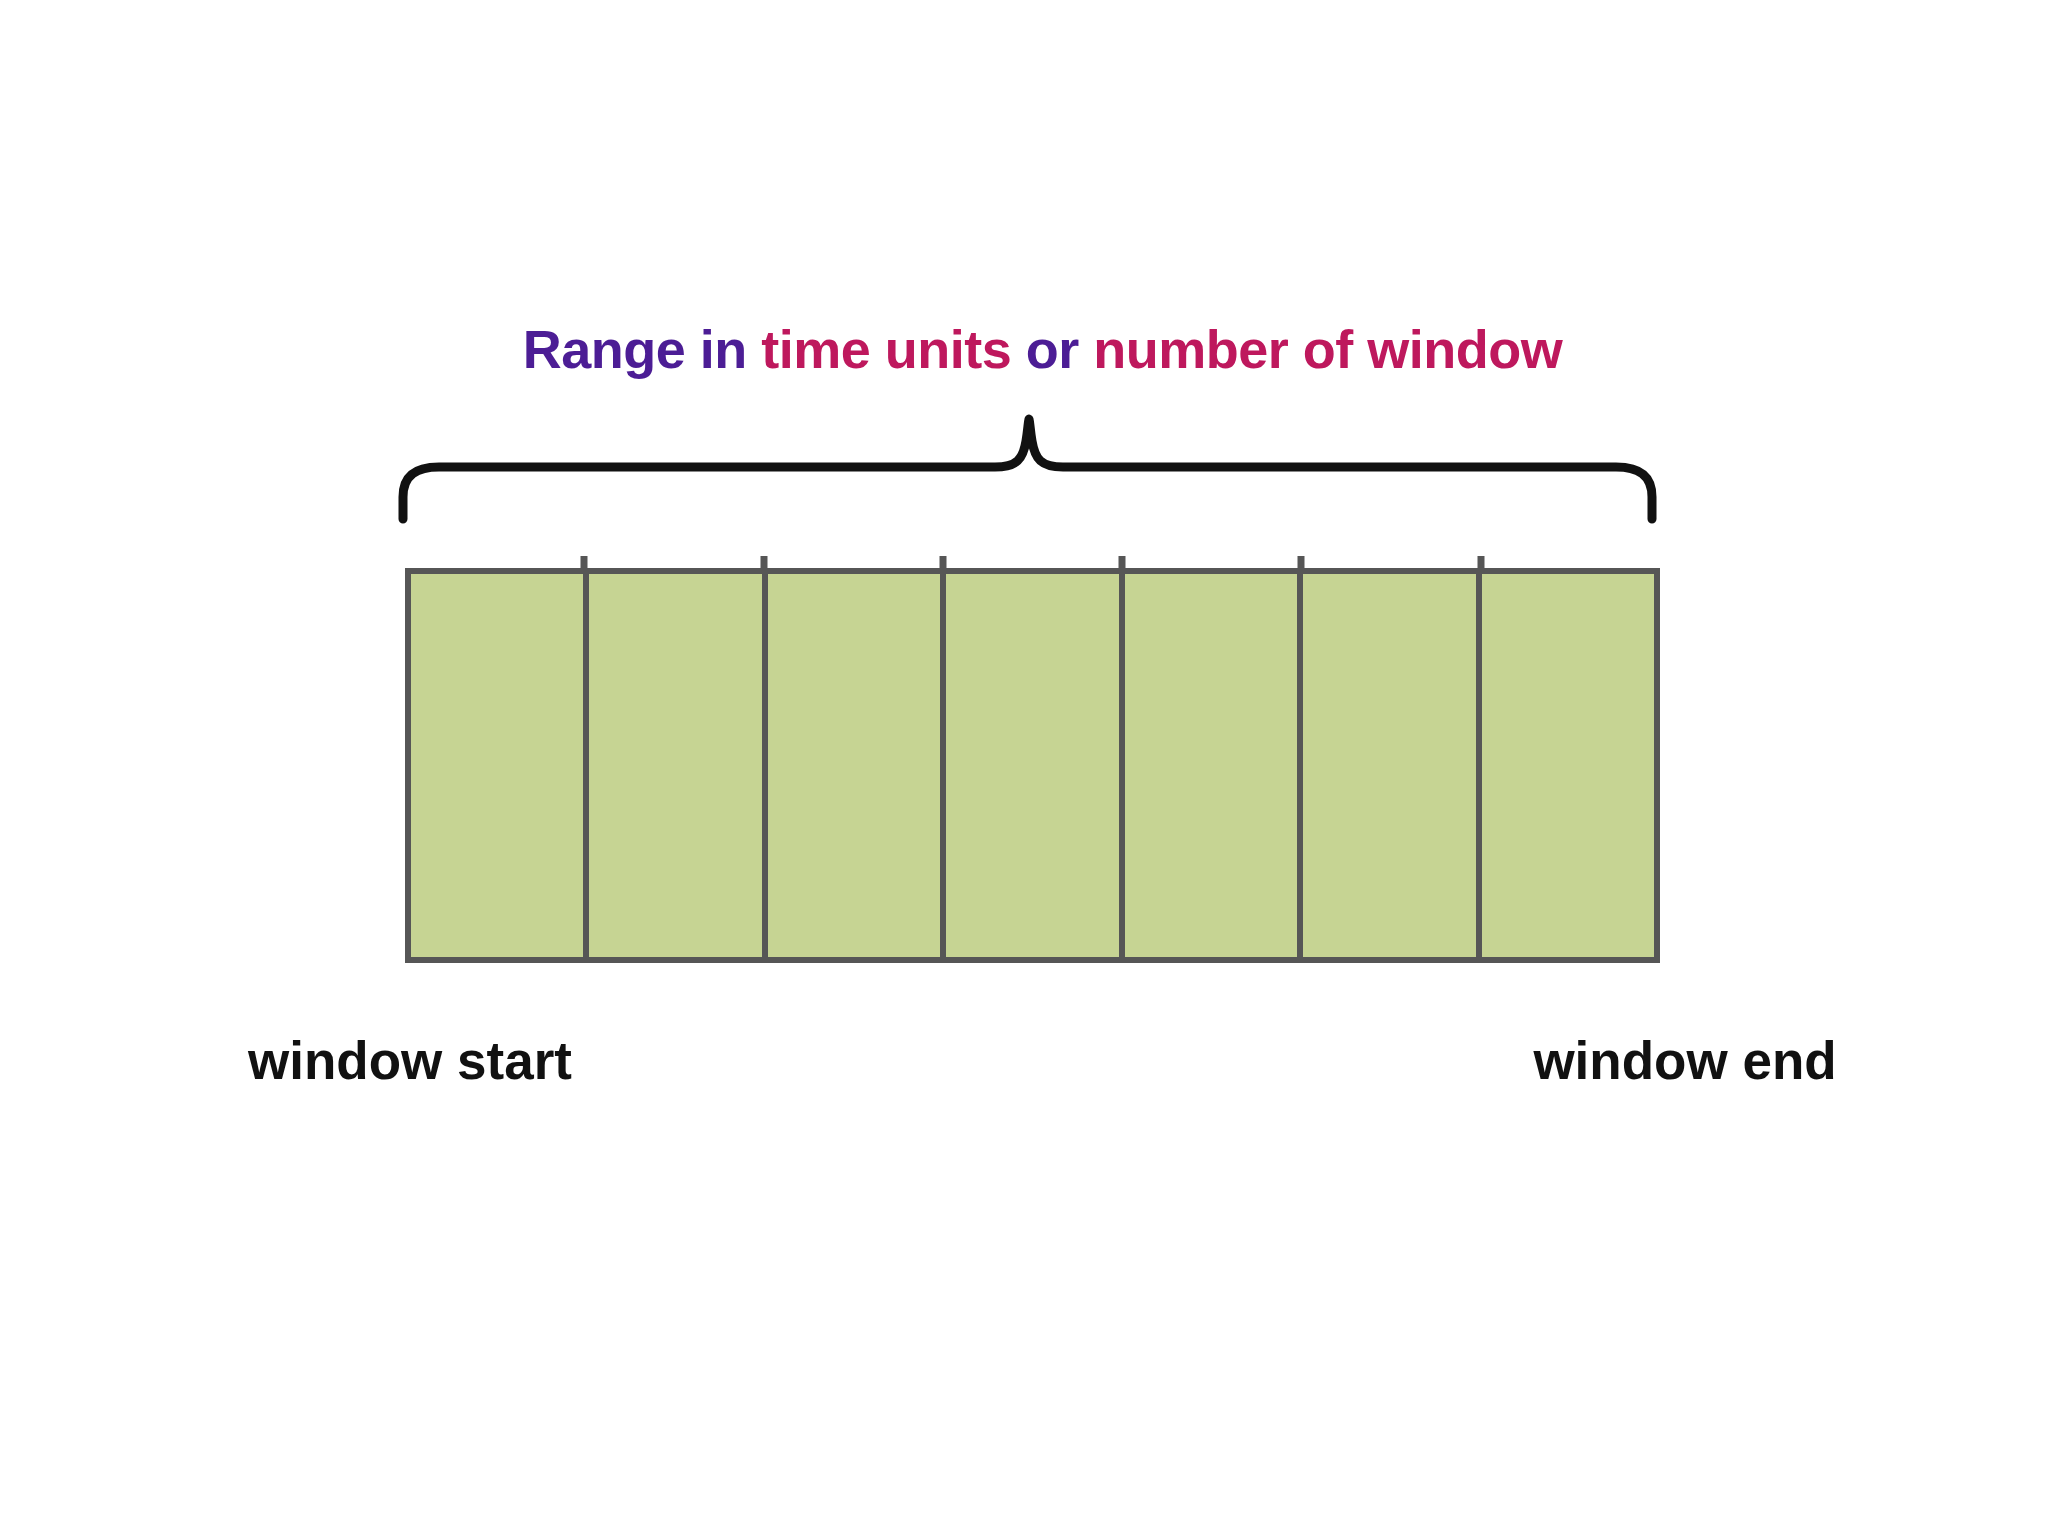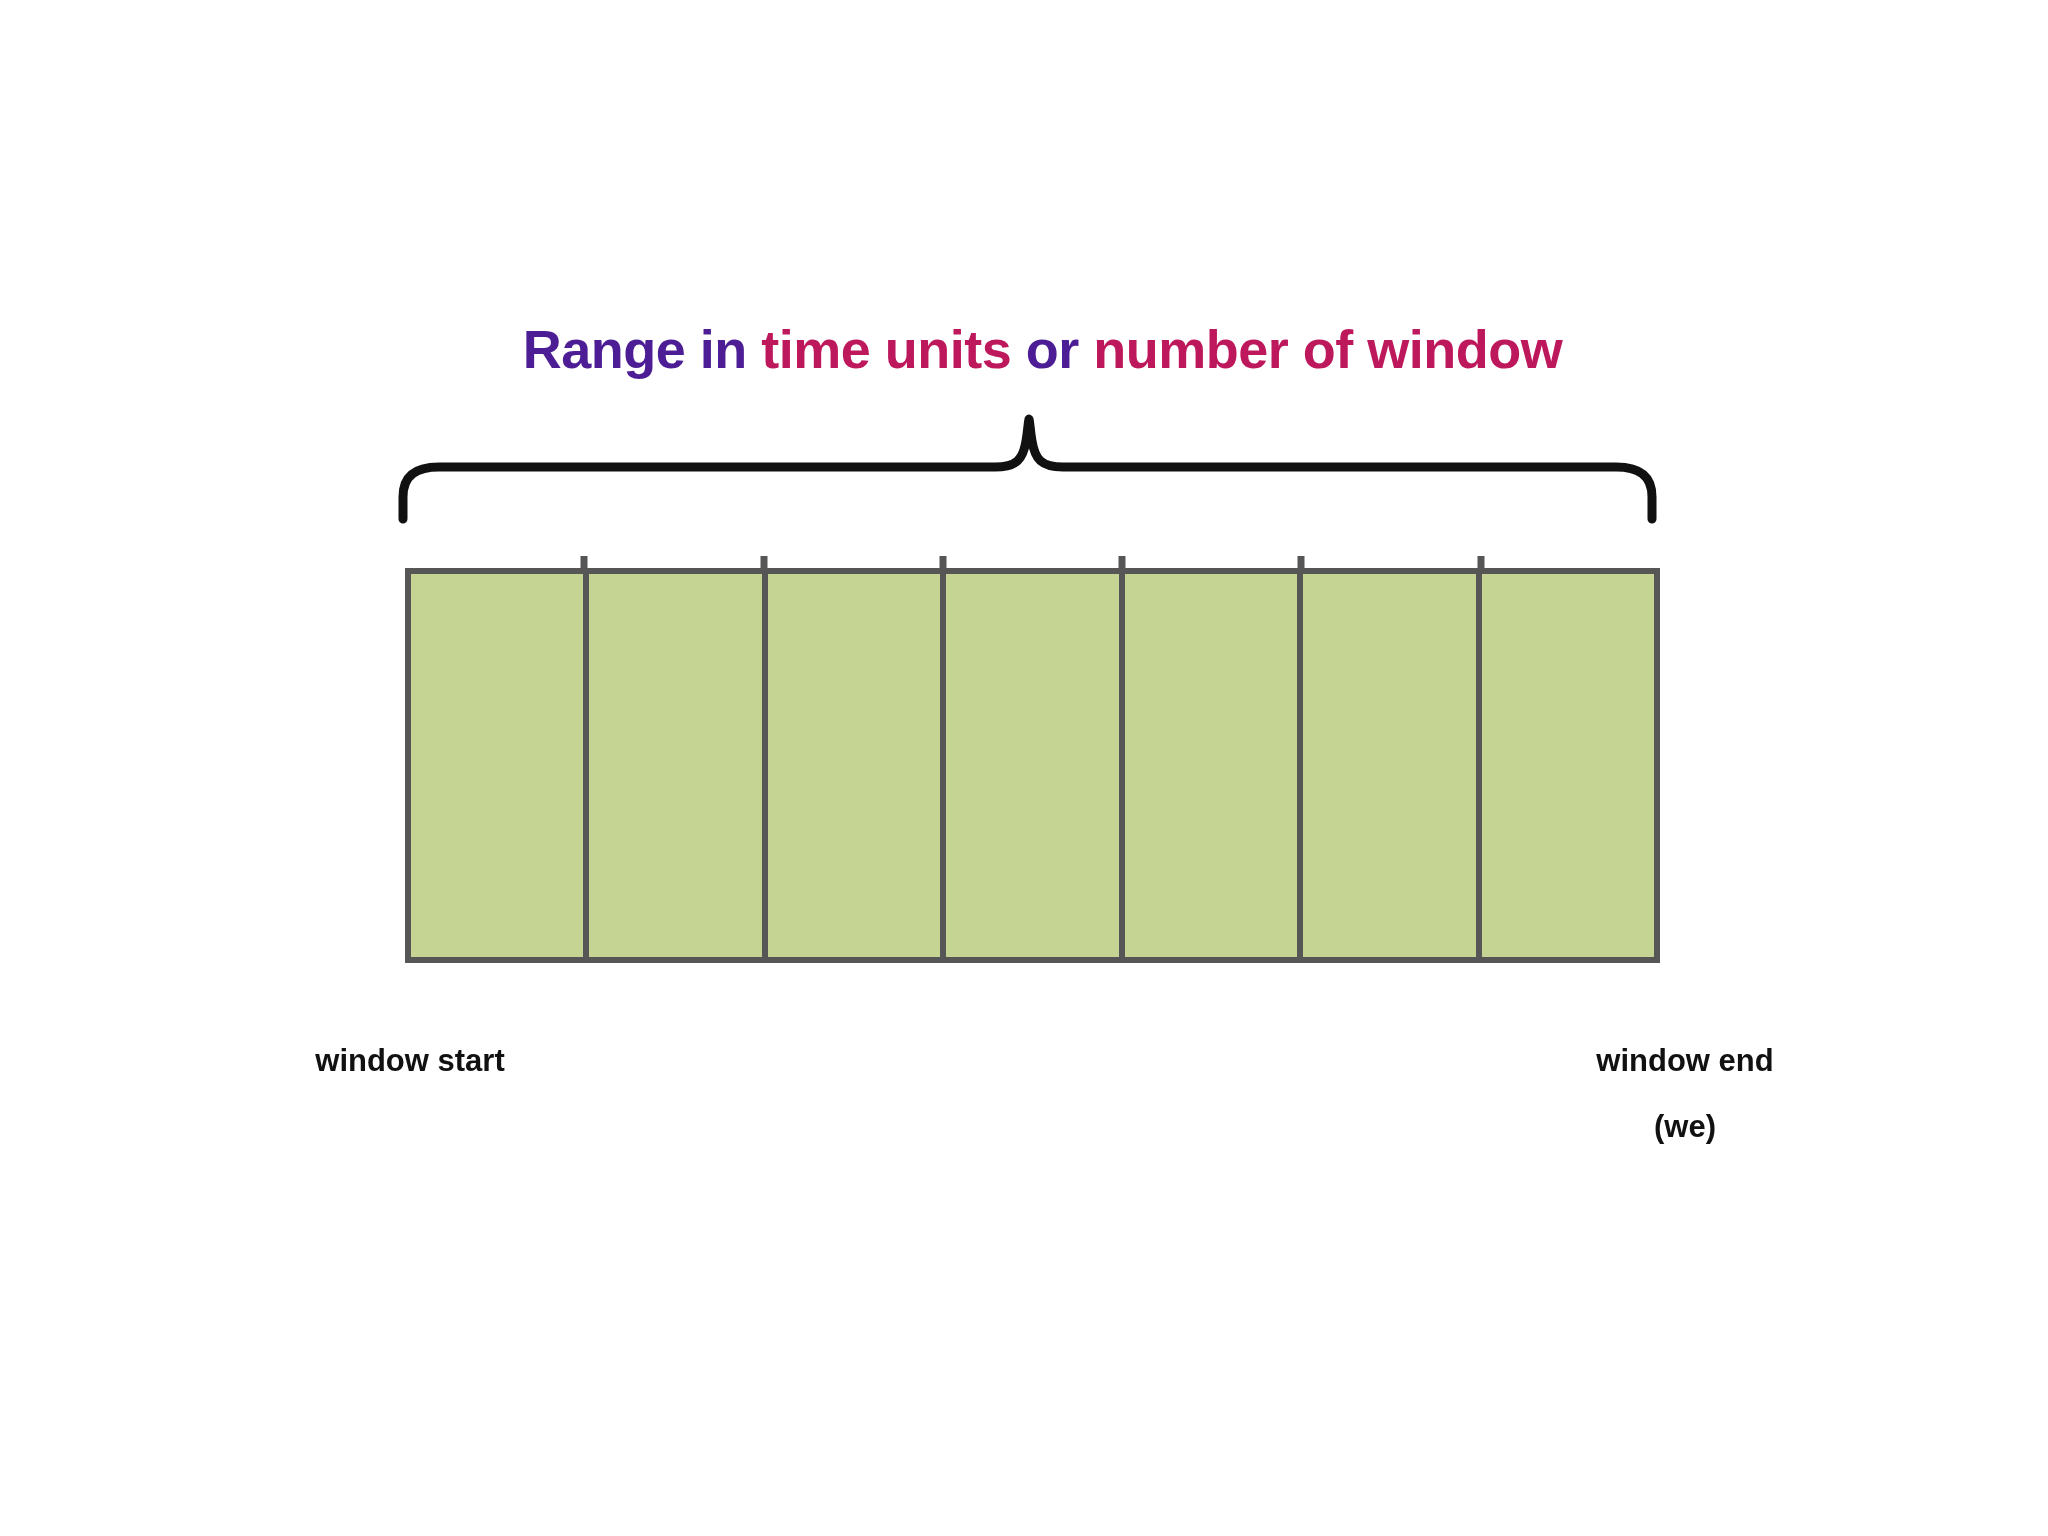--- a/index.html
+++ b/index.html
@@ -97,21 +97,21 @@
     background: #565656;
     transform: translateX(-3.5px);
   }
 
   
   .edge-label {
     position: absolute;
     text-align: center;
     font-family: "Liberation Sans", sans-serif;
     font-weight: bold;
-    font-size: 31px;
+    font-size: 53px;
     line-height: 66px;
     color: #111111;
     white-space: nowrap;
     width: 600px;
   }
   #label-start {
     left: 110px;
     top: 1028px;
   }
   #label-end {
@@ -165,16 +165,15 @@
       <div class="window-cell" style="background: rgb(198, 212, 147);"></div>
       <div class="window-cell" style="background: rgb(198, 212, 147);"></div>
     </div>
 
   <div class="edge-label" id="label-start">
     <span class="lab-line1">window start</span>
   </div>
 
   <div class="edge-label" id="label-end">
     <span class="lab-line1">window end</span>
-    <span class="lab-line2">(we)</span>
   </div>
 
 </div>
 
 </body></html>

